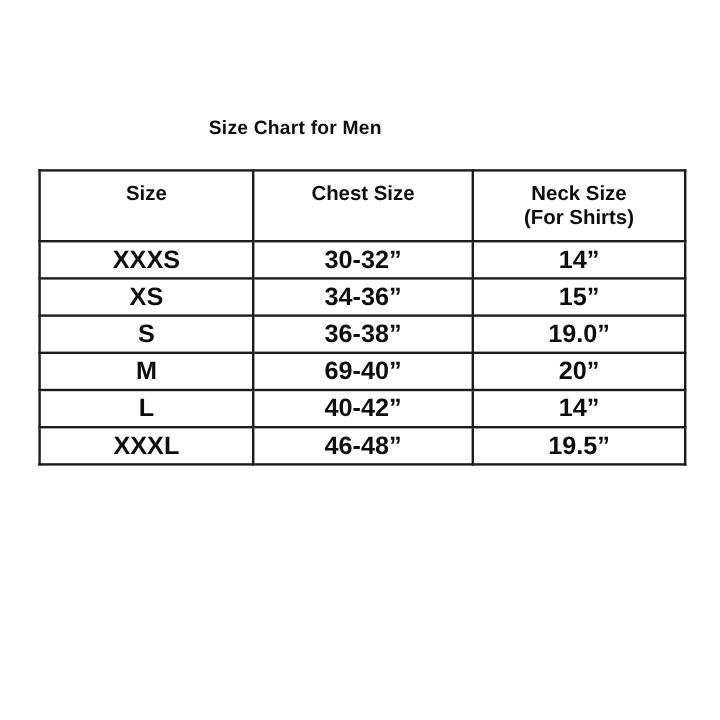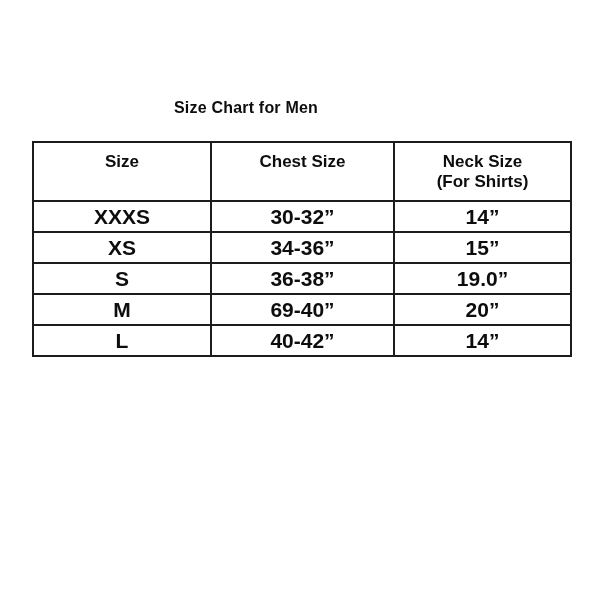--- a/index.html
+++ b/index.html
@@ -100,16 +100,21 @@
       <tr>
         <td>M</td>
         <td>69-40”</td>
         <td>20”</td>
       </tr>
       <tr>
         <td>L</td>
         <td>40-42”</td>
         <td>14”</td>
       </tr>
+      <tr>
+        <td>XXXL</td>
+        <td>46-48”</td>
+        <td>19.5”</td>
+      </tr>
     </tbody>
   </table>
 
 </div>
 
 </body></html>

